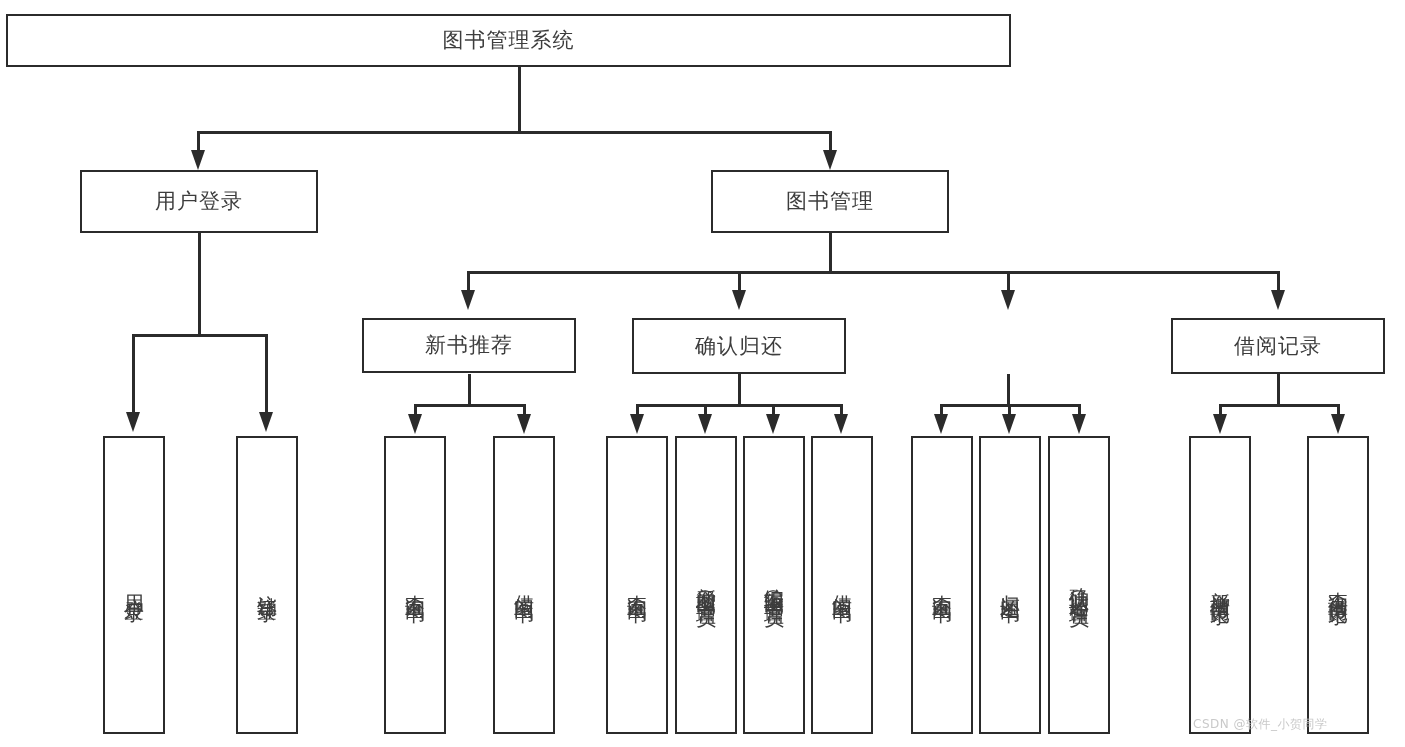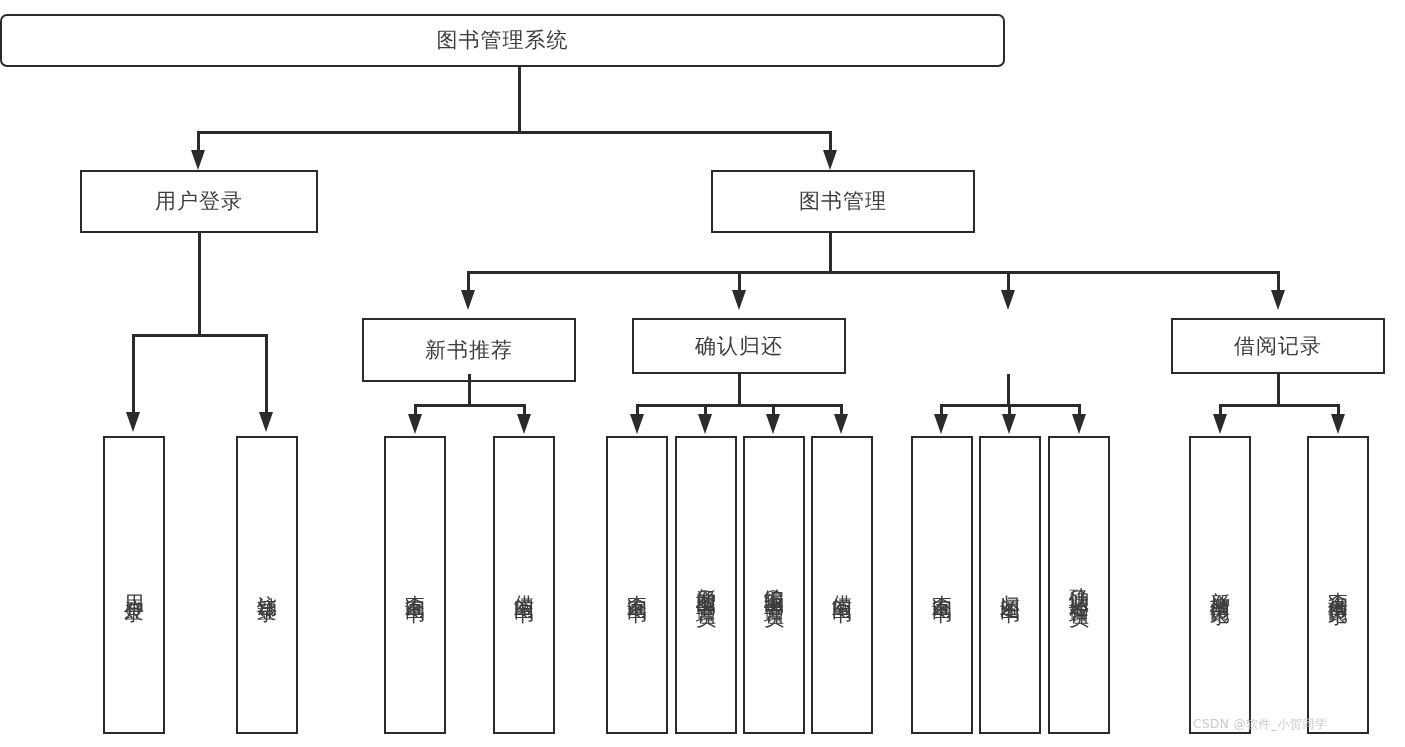--- a/index.html
+++ b/index.html
@@ -68,36 +68,36 @@
     letter-spacing: 0.5px;
     white-space: nowrap;
     user-select: none;
   }
 </style>
 </head>
 <body>
 
 <div id="canvas">
 
-  <div class="node" style="left:0; top:14px; width:1005px; height:53px;border-radius:7px;">
+  <div class="node" style="left:6px; top:14px; width:1005px; height:53px;">
     <span class="node-label">图书管理系统</span>
   </div>
 
   <div class="line vline" style="left:518px; top:67px; width:2.5px; height:65px;"></div>
   <div class="line hline" style="left:197px; top:131px; width:635px; height:2.5px;"></div>
   <div class="line vline" style="left:197px; top:131px; width:2.5px; height:20px;"></div>
   <div class="arrow" style="left:191px; top:150px;"></div>
   <div class="line vline" style="left:829px; top:131px; width:2.5px; height:20px;"></div>
   <div class="arrow" style="left:823px; top:150px;"></div>
 
   <div class="node" style="left:80px; top:170px; width:238px; height:63px;">
     <span class="node-label">用户登录</span>
   </div>
 
-  <div class="node" style="left:711px; top:170px; width:264px; height:63px;">
+  <div class="node" style="left:711px; top:170px; width:238px; height:63px;">
     <span class="node-label">图书管理</span>
   </div>
 
   <div class="line vline" style="left:198px; top:233px; width:2.5px; height:103px;"></div>
   <div class="line hline" style="left:132px; top:334px; width:135px; height:2.5px;"></div>
   <div class="line vline" style="left:132px; top:334px; width:2.5px; height:80px;"></div>
   <div class="arrow" style="left:126px; top:412px;"></div>
   <div class="line vline" style="left:265px; top:334px; width:2.5px; height:80px;"></div>
   <div class="arrow" style="left:259px; top:412px;"></div>
 
@@ -105,21 +105,21 @@
   <div class="line hline" style="left:467px; top:271px; width:812px; height:2.5px;"></div>
   <div class="line vline" style="left:467px; top:271px; width:2.5px; height:20px;"></div>
   <div class="arrow" style="left:461px; top:290px;"></div>
   <div class="line vline" style="left:738px; top:271px; width:2.5px; height:20px;"></div>
   <div class="arrow" style="left:732px; top:290px;"></div>
   <div class="line vline" style="left:1007px; top:271px; width:2.5px; height:20px;"></div>
   <div class="arrow" style="left:1001px; top:290px;"></div>
   <div class="line vline" style="left:1277px; top:271px; width:2.5px; height:20px;"></div>
   <div class="arrow" style="left:1271px; top:290px;"></div>
 
-  <div class="node" style="left:362px; top:318px; width:214px; height:64px;">
+  <div class="node" style="left:362px; top:318px; width:214px; height:55px;">
     <span class="node-label">新书推荐</span>
   </div>
   <div class="node" style="left:632px; top:318px; width:214px; height:56px;">
     <span class="node-label">确认归还</span>
   </div>
   <div class="node" style="left:1171px; top:318px; width:214px; height:56px;">
     <span class="node-label">借阅记录</span>
   </div>
 
   <div class="line vline" style="left:468px; top:374px; width:2.5px; height:32px;"></div>

